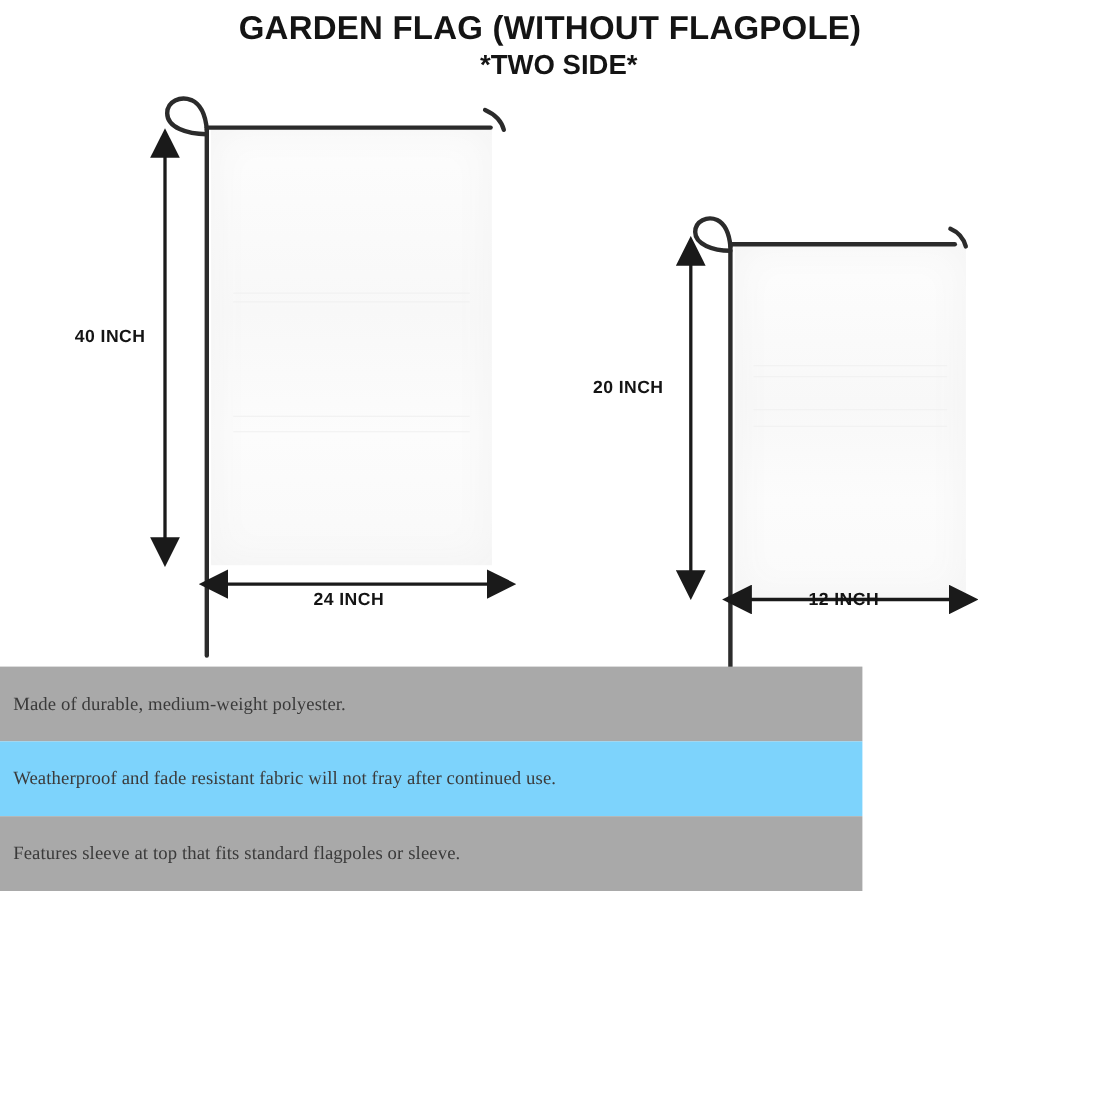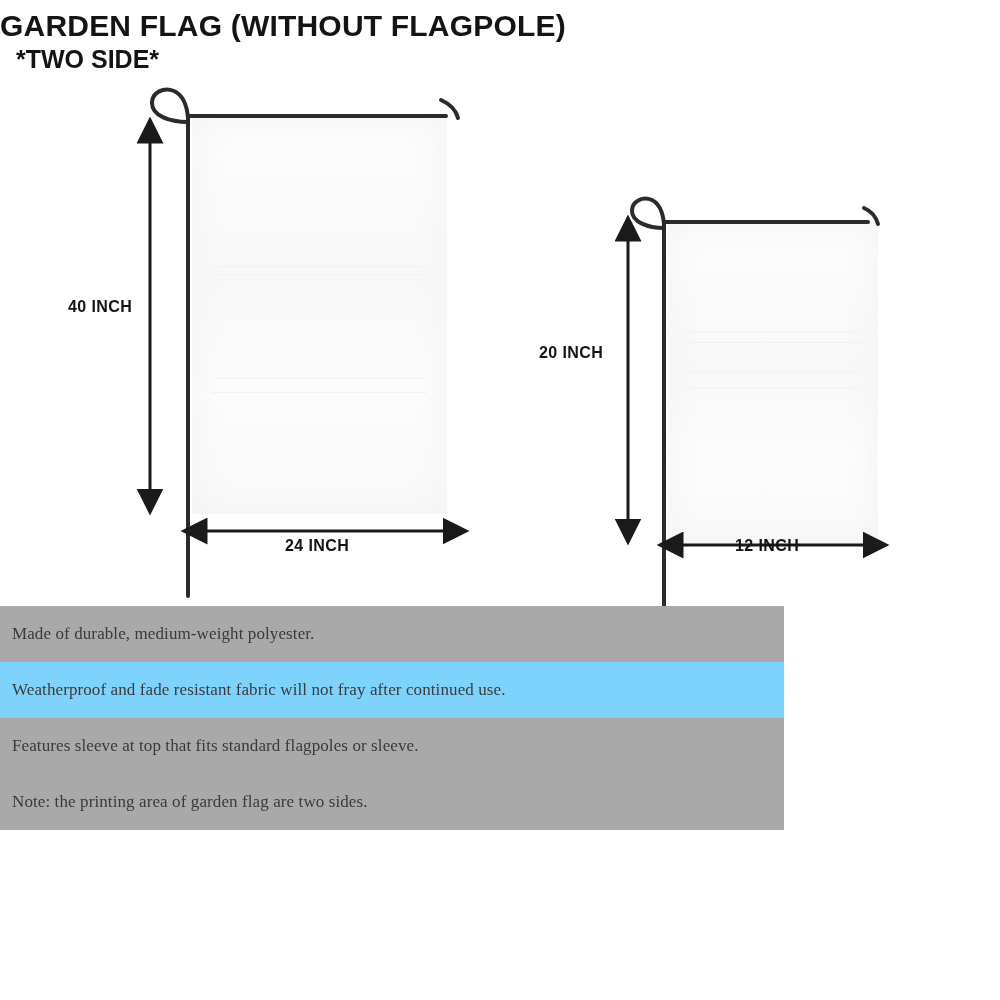--- a/index.html
+++ b/index.html
@@ -15,21 +15,21 @@
     color: #1a1a1a;
     overflow: hidden;
   }
 
   
   #title-block {
     position: absolute;
     top: 8px;
     left: 0;
     width: 1000px;
-    text-align: left;
+    text-align: center;
   }
   #title-line-1 {
     font-size: 30px;
     font-weight: bold;
     letter-spacing: 0.2px;
     line-height: 36px;
     color: #141414;
   }
   #title-line-2 {
     font-size: 25px;
@@ -93,21 +93,21 @@
   #label-width-small  { left: 735px; top: 537px; }
 
   
   #features-list {
     position: absolute;
     left: 0;
     top: 606px;
     width: 784px;
   }
   .feature-row {
-    height: 56px;
+    height: 68px;
     display: flex;
     align-items: center;
     padding-left: 12px;
     box-sizing: border-box;
     font-size: 17px;
     font-family: "Liberation Serif", serif;
     color: #3b3b3b;
     letter-spacing: 0.1px;
   }
   .feature-row.shaded { background: #a9a9a9; color: #3a3a3a; }
@@ -192,16 +192,13 @@
 <div id="features-list">
   <div class="feature-row shaded">
     <span>Made of durable, medium-weight polyester.</span>
   </div>
   <div class="feature-row plain">
     <span>Weatherproof and fade resistant fabric will not fray after continued use.</span>
   </div>
   <div class="feature-row shaded">
     <span>Features sleeve at top that fits standard flagpoles or sleeve.</span>
   </div>
-  <div class="feature-row shaded">
-    <span>Note: the printing area of garden flag are two sides.</span>
-  </div>
 </div>
 
 </body></html>

